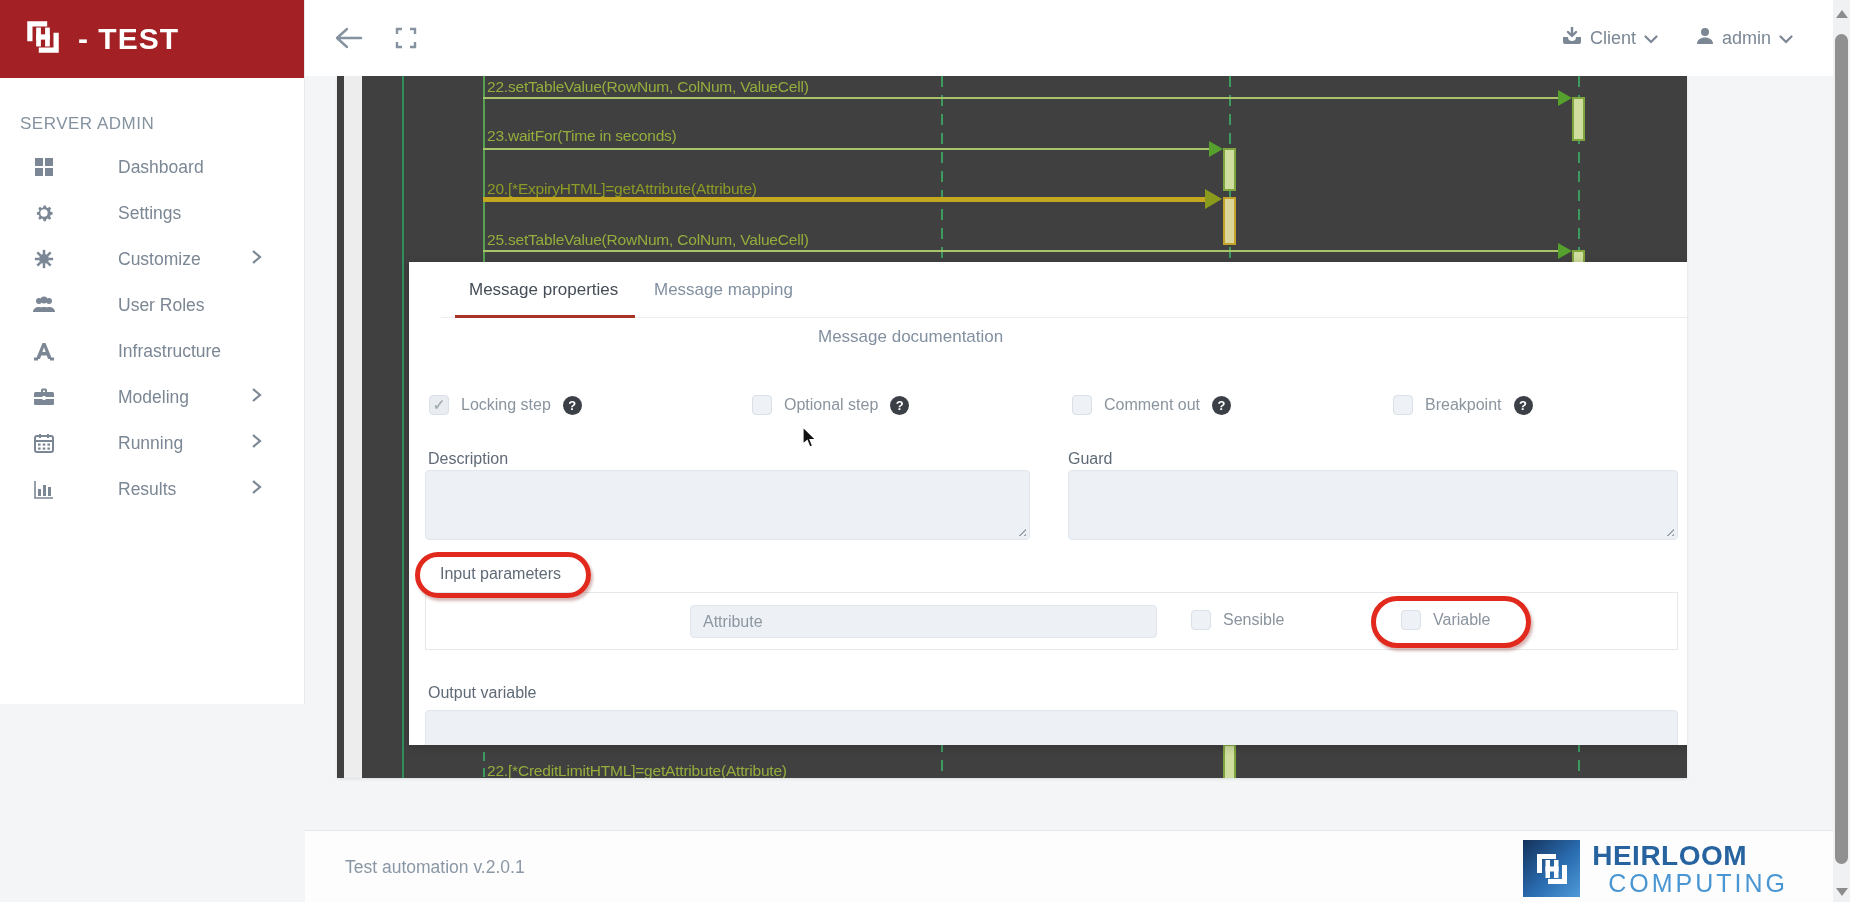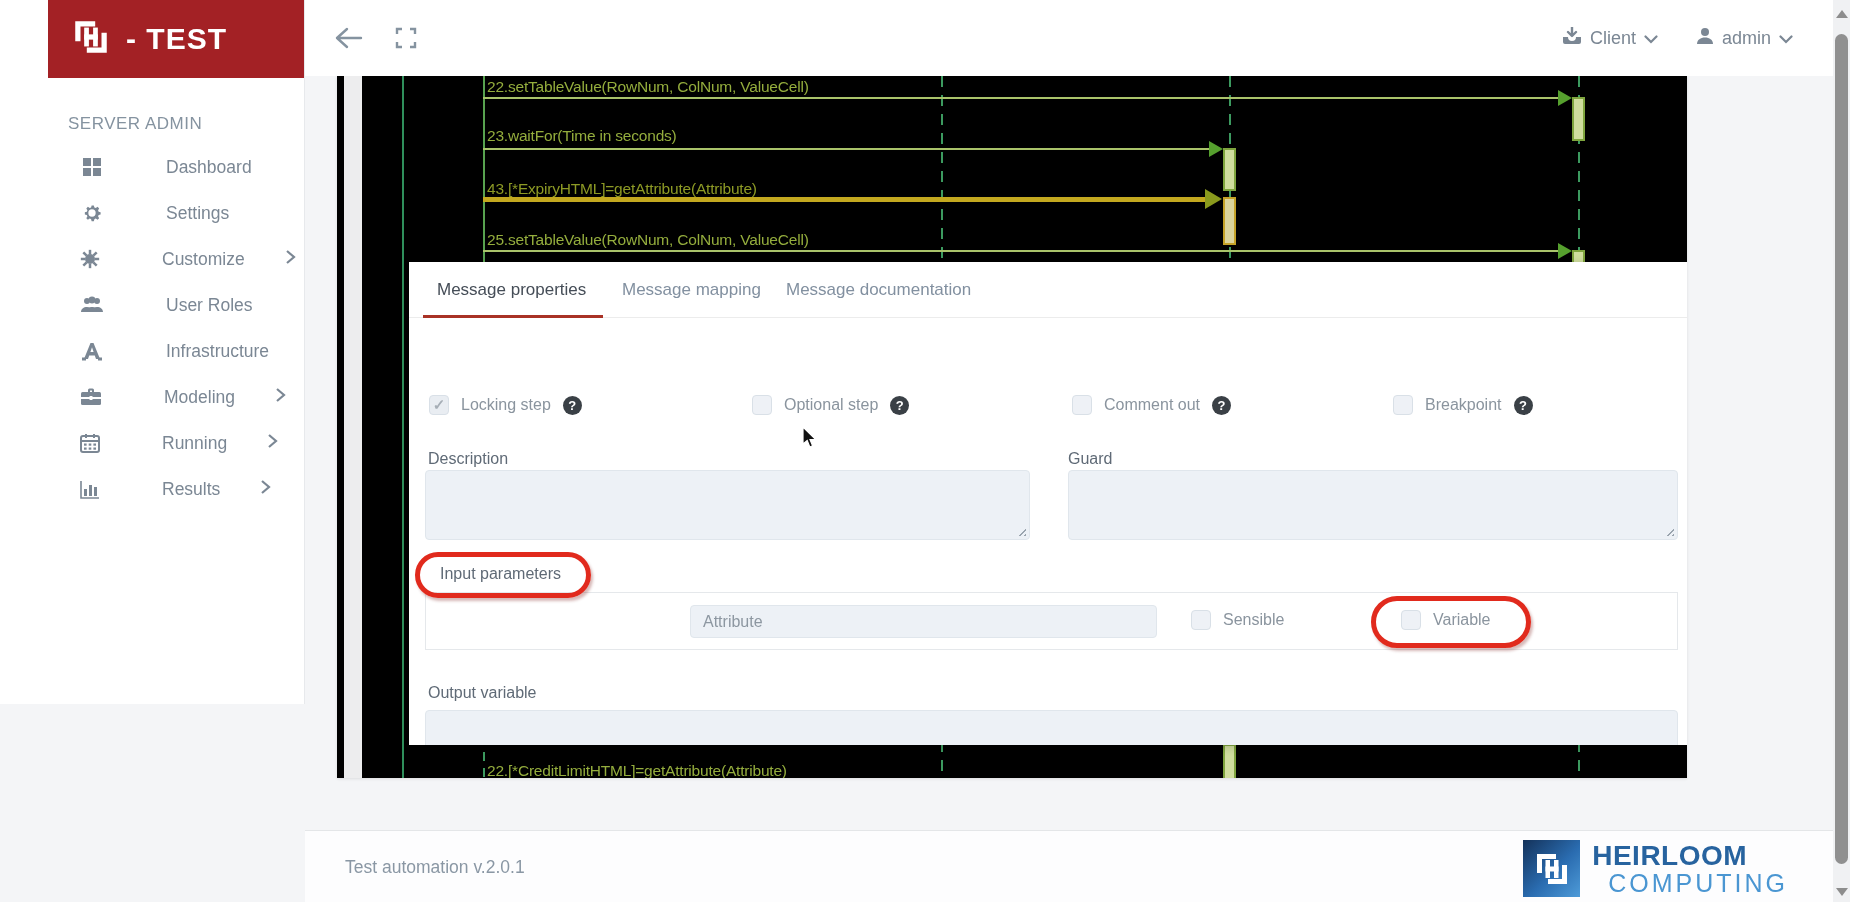--- a/index.html
+++ b/index.html
@@ -1,55 +1,55 @@
 <!DOCTYPE html>
 <html><head>
 <meta charset="utf-8">
 <style>
   * { margin:0; padding:0; box-sizing:border-box; }
   html,body { width:1850px; height:902px; }
   body { font-family:"Liberation Sans", sans-serif; background:#f4f5f7; overflow:hidden; }
   #app { position:relative; width:1850px; height:902px; background:#f4f5f7; overflow:hidden; }
 
   
-  .sidebar { position:absolute; left:0; top:0; width:305px; height:704px; background:#ffffff; border-right:1px solid #e7e9ec; z-index:30;padding-left:48px; }
+  .sidebar { position:absolute; left:0; top:0; width:305px; height:704px; background:#ffffff; border-right:1px solid #e7e9ec; z-index:30; }
   .brand { height:78px; background:#a32125; display:flex; align-items:center; padding-left:22px; gap:14px; }
   .brand-title { color:#ffffff; font-size:30px; font-weight:bold; letter-spacing:1px; }
   .side-section { margin:36px 0 10px 20px; color:#8593a0; font-size:17px; letter-spacing:0.5px; }
   .nav-item { display:flex; align-items:center; height:46px; padding-left:32px; cursor:pointer;gap:40px; }
   .nav-icon { width:24px; height:24px; display:flex; align-items:center; justify-content:center; }
   .nav-label { margin-left:22px; color:#7b8794; font-size:17.5px; }
   .nav-chevron { margin-left:auto; margin-right:42px; }
 
   
   .topbar { position:absolute; left:305px; top:0; width:1528px; height:76px; background:#ffffff; z-index:20; display:flex; align-items:center; }
   .tb-icon { margin-left:28px; cursor:pointer; display:flex; align-items:center; }
   .tb-right { margin-left:auto; display:flex; align-items:center; gap:38px; margin-right:40px; }
   .tb-menu { display:flex; align-items:center; gap:8px; color:#7b8794; font-size:18px; cursor:pointer; }
 
   
-  .card { position:absolute; left:337px; top:76px; width:1350px; height:702px; background:#000000; box-shadow:0 1px 3px rgba(0,0,0,0.10); overflow:hidden; z-index:5; }
+  .card { position:absolute; left:337px; top:76px; width:1350px; height:702px; background:#404040; box-shadow:0 1px 3px rgba(0,0,0,0.10); overflow:hidden; z-index:5; }
   .left-strip { position:absolute; left:7px; top:0; width:18px; height:702px; background:#ededee; }
   .lifeline-solid { position:absolute; top:0; width:2px; height:702px; background:#2f8f5b; }
   .lifeline-dashed { position:absolute; top:0; width:2px; height:702px;
       background:repeating-linear-gradient(180deg,#3c9a5f 0 11px, transparent 11px 19px); }
   .origin-line { position:absolute; left:146px; top:0; width:2px; height:186px; background:#58a24f; }
   .origin-line-bottom { position:absolute; left:146px; top:660px; width:2px; height:42px;
       background:repeating-linear-gradient(180deg,#3c9a5f 0 9px, transparent 9px 16px); }
   .msg-label { position:absolute; left:150px; font-size:15.5px; color:#94ad3d; letter-spacing:-0.2px; white-space:nowrap; }
   .msg-label.selected { color:#8d9a25; }
   .msg-line { position:absolute; left:146px; height:2px; background:#a9c36a; }
   .msg-line.selected { height:5px; background:#c3a81f; }
   .arrowhead { position:absolute; width:0; height:0; border-top:8px solid transparent; border-bottom:8px solid transparent; border-left:14px solid #56a02e; }
   .arrowhead.selected { border-top:10px solid transparent; border-bottom:10px solid transparent; border-left:17px solid #8a9a1d; }
   .act-bar { position:absolute; width:13px; background:#cfdd9e; border:2px solid #7fa53e; }
   .act-bar.selected { border-color:#c4a227; background:#dbd49b; }
 
   
-  .panel { position:absolute; left:72px; top:186px; width:1322px; height:483px; background:#ffffff; box-shadow:0 2px 9px rgba(0,0,0,0.18); overflow:hidden; }
+  .panel { position:absolute; left:72px; top:186px; width:1322px; height:483px; background:#ffffff; box-shadow:0 2px 9px rgba(0,0,0,0.18); overflow:hidden;padding-left:32px; }
   .tabs { position:relative; height:56px; border-bottom:1px solid #ececec; }
   .tab { position:absolute; top:18px; font-size:17px; color:#8290a0; cursor:pointer; white-space:nowrap; }
   .tab.active { color:#454d57; }
   .tab-underline { position:absolute; left:14px; top:53px; width:180px; height:3px; background:#a93226; }
   .panel-collapse { position:absolute; right:22px; top:20px; cursor:pointer; }
 
   .chk-group { position:absolute; display:flex; align-items:center; }
   .chk-box { width:20px; height:20px; background:#eef1f6; border:1px solid #d9e0e7; border-radius:4px; display:flex; align-items:center; justify-content:center; cursor:pointer; }
   .chk-mark { color:#a6aeb6; font-size:15px; font-weight:bold; }
   .chk-label { margin-left:12px; font-size:16px; color:#8a949e; }
@@ -300,38 +300,38 @@
     <div class="msg-label" style="top:2px;">22.setTableValue(RowNum, ColNum, ValueCell)</div>
     <div class="msg-line" style="top:21px; width:1076px;"></div>
     <div class="arrowhead" style="left:1221px; top:14px;"></div>
     <div class="act-bar" style="left:1235px; top:21px; height:44px;"></div>
 
     <div class="msg-label" style="top:51px;text-align:right;">23.waitFor(Time in seconds)</div>
     <div class="msg-line" style="top:72px; width:727px;"></div>
     <div class="arrowhead" style="left:872px; top:65px;"></div>
     <div class="act-bar" style="left:886px; top:72px; height:43px;"></div>
 
-    <div class="msg-label selected" style="top:104px;">43.[*ExpiryHTML]=getAttribute(Attribute)</div>
+    <div class="msg-label selected" style="top:104px;">20.[*ExpiryHTML]=getAttribute(Attribute)</div>
     <div class="msg-line selected" style="top:121px; width:727px;"></div>
     <div class="arrowhead selected" style="left:868px; top:113px;"></div>
     <div class="act-bar selected" style="left:886px; top:121px; height:48px;"></div>
 
     <div class="msg-label" style="top:155px;">25.setTableValue(RowNum, ColNum, ValueCell)</div>
     <div class="msg-line" style="top:174px; width:1076px;"></div>
     <div class="arrowhead" style="left:1221px; top:167px;"></div>
     <div class="act-bar" style="left:1235px; top:174px; height:14px;"></div>
 
     <div class="act-bar" style="left:886px; top:668px; height:36px;"></div>
     <div class="bottom-msg">22.[*CreditLimitHTML]=getAttribute(Attribute)</div>
 
     <section class="panel">
       <div class="tabs">
         <span class="tab active" style="left:28px;">Message properties</span>
         <span class="tab" style="left:213px;">Message mapping</span>
-        <span class="tab" style="left:377px;">Message documentation</span>
+        <span class="tab" style="left:377px;margin-top:47px;">Message documentation</span>
         <div class="tab-underline"></div>
         <span class="panel-collapse">
           <svg width="22" height="14" viewBox="0 0 22 14">
               <polyline points="2,2 11,11 20,2" fill="none" stroke="#4d7fb5" stroke-width="2.6" stroke-linecap="round"></polyline>
             </svg>
         </span>
       </div>
 
       <div class="chk-group" style="left:20px; top:133px;">
         <span class="chk-box" style="background:#e9edf2;">

